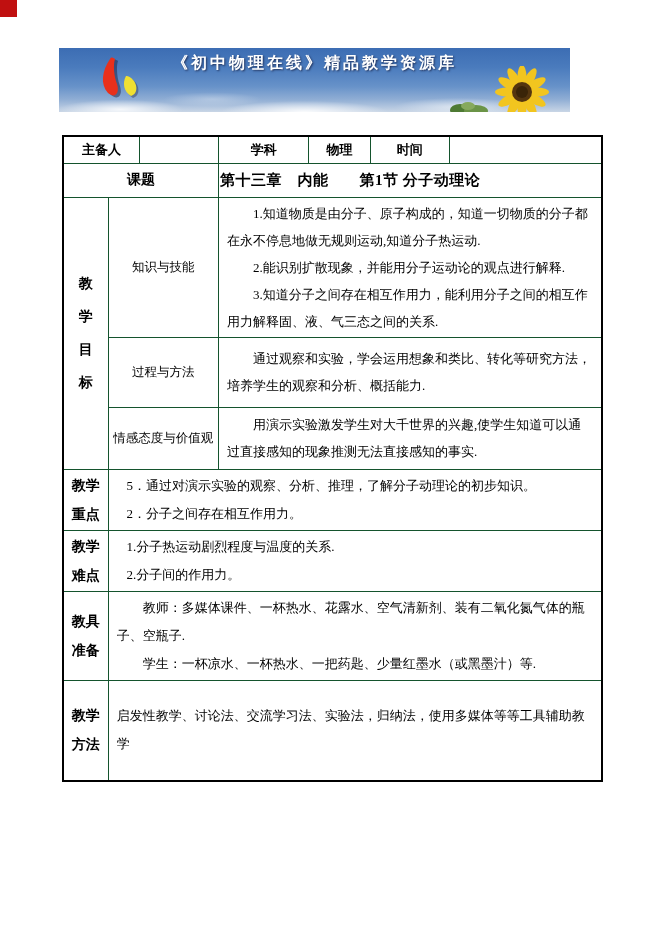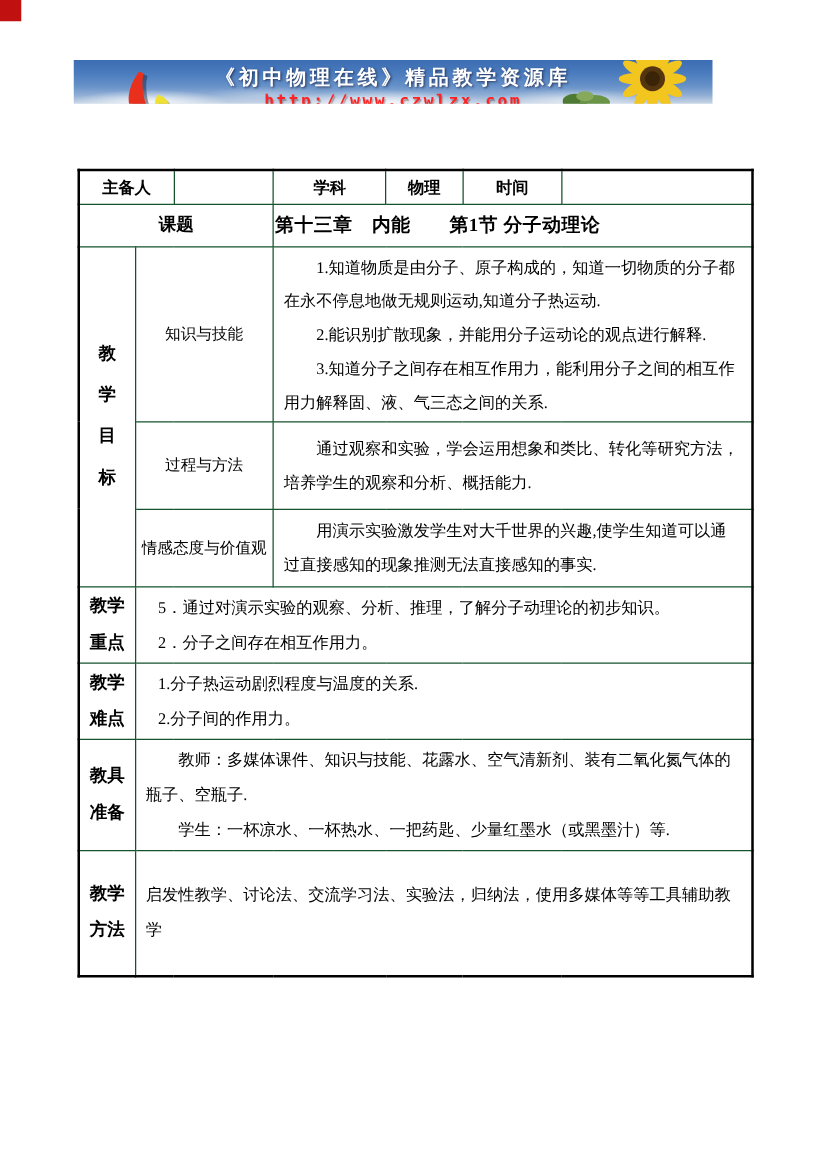--- a/index.html
+++ b/index.html
@@ -3,21 +3,21 @@
 <meta charset="utf-8">
 <style>
   html,body{margin:0;padding:0;background:#fff;}
   .page{position:relative;width:661px;height:935px;background:#fff;overflow:hidden;
         font-family:"Liberation Serif",serif;color:#000;}
 
   
   .corner-marker{position:absolute;left:0;top:0;width:17px;height:17px;background:#c01010;}
 
   
-  .banner{position:absolute;left:59px;top:48px;width:511px;height:35px;overflow:hidden;
+  .banner{position:absolute;left:59px;top:48px;width:511px;height:64px;overflow:hidden;
     background:
       radial-gradient(90px 14px at 12% 96%, rgba(255,255,255,.85), rgba(255,255,255,0) 70%),
       radial-gradient(120px 16px at 48% 100%, rgba(255,255,255,.9), rgba(255,255,255,0) 70%),
       radial-gradient(90px 13px at 78% 92%, rgba(255,255,255,.55), rgba(255,255,255,0) 70%),
       radial-gradient(70px 10px at 30% 80%, rgba(255,255,255,.30), rgba(255,255,255,0) 70%),
       linear-gradient(180deg,#3c6db3 0%,#4a7bbd 30%,#6792c9 60%,#8fadd4 80%,#c9d6e6 100%);}
   .logo{position:absolute;left:30px;top:5px;}
   .banner-text{position:absolute;left:0;top:0;width:100%;text-align:center;}
   .site-title{margin-top:6px;font-family:"Liberation Sans",sans-serif;font-weight:bold;
     font-size:16px;line-height:18px;color:#fff;letter-spacing:3px;
@@ -68,21 +68,20 @@
   <div class="banner">
     <svg class="logo" width="60" height="46" viewBox="0 0 60 46">
       <path d="M21 6 C13 18 11 31 19 40 C26 46 31 40 28 31 C25 23 24 12 26 6 C23 4 22 4 21 6 Z" fill="rgba(25,25,50,.45)" transform="translate(3,2)"></path>
       <path d="M37 23 C33 30 35 39 42 43 C48 41 49 34 45 28 C42 24 39 23 37 23 Z" fill="rgba(25,25,50,.35)" transform="translate(2,2)"></path>
       <path d="M21 6 C13 18 11 31 19 40 C26 46 31 40 28 31 C25 23 24 12 26 6 C23 4 22 4 21 6 Z" fill="#e8301c"></path>
       <path d="M37 23 C33 30 35 39 42 43 C48 41 49 34 45 28 C42 24 39 23 37 23 Z" fill="#f0e032"></path>
     </svg>
 
     <div class="banner-text">
       <div class="site-title">《初中物理在线》精品教学资源库</div>
-      <div class="site-url">http://www.czwlzx.com</div>
     </div>
 
     <svg class="leaves" width="40" height="18" viewBox="0 0 40 18">
       <ellipse cx="10" cy="12" rx="10" ry="6" fill="#4e7a33"></ellipse>
       <ellipse cx="26" cy="13" rx="12" ry="6" fill="#6b9447"></ellipse>
       <ellipse cx="18" cy="8" rx="7" ry="4" fill="#86a95c"></ellipse>
     </svg>
 
     <svg class="sunflower" width="72" height="54" viewBox="0 0 72 54">
       <g transform="translate(36,26)">
@@ -175,21 +174,21 @@
       <td colspan="6" class="content wide">
         <p class="ind1">1.分子热运动剧烈程度与温度的关系.</p>
         <p class="ind1">2.分子间的作用力。</p>
       </td>
     </tr>
 
     <tr class="r-sec2">
       <td class="sec-label">教具
 准备</td>
       <td colspan="6" class="content wide">
-        <p class="ind2">教师：多媒体课件、知识与技能、花露水、空气清新剂、装有二氧化氮气体的瓶子、空瓶子.</p>
+        <p class="ind2">教师：多媒体课件、一杯热水、花露水、空气清新剂、装有二氧化氮气体的瓶子、空瓶子.</p>
         <p class="ind2">学生：一杯凉水、一杯热水、一把药匙、少量红墨水（或黑墨汁）等.</p>
       </td>
     </tr>
 
     <tr class="r-sec3">
       <td class="sec-label">教学
 方法</td>
       <td colspan="6" class="content wide">
         <p class="ind0">启发性教学、讨论法、交流学习法、实验法，归纳法，使用多媒体等等工具辅助教学</p>
       </td>

